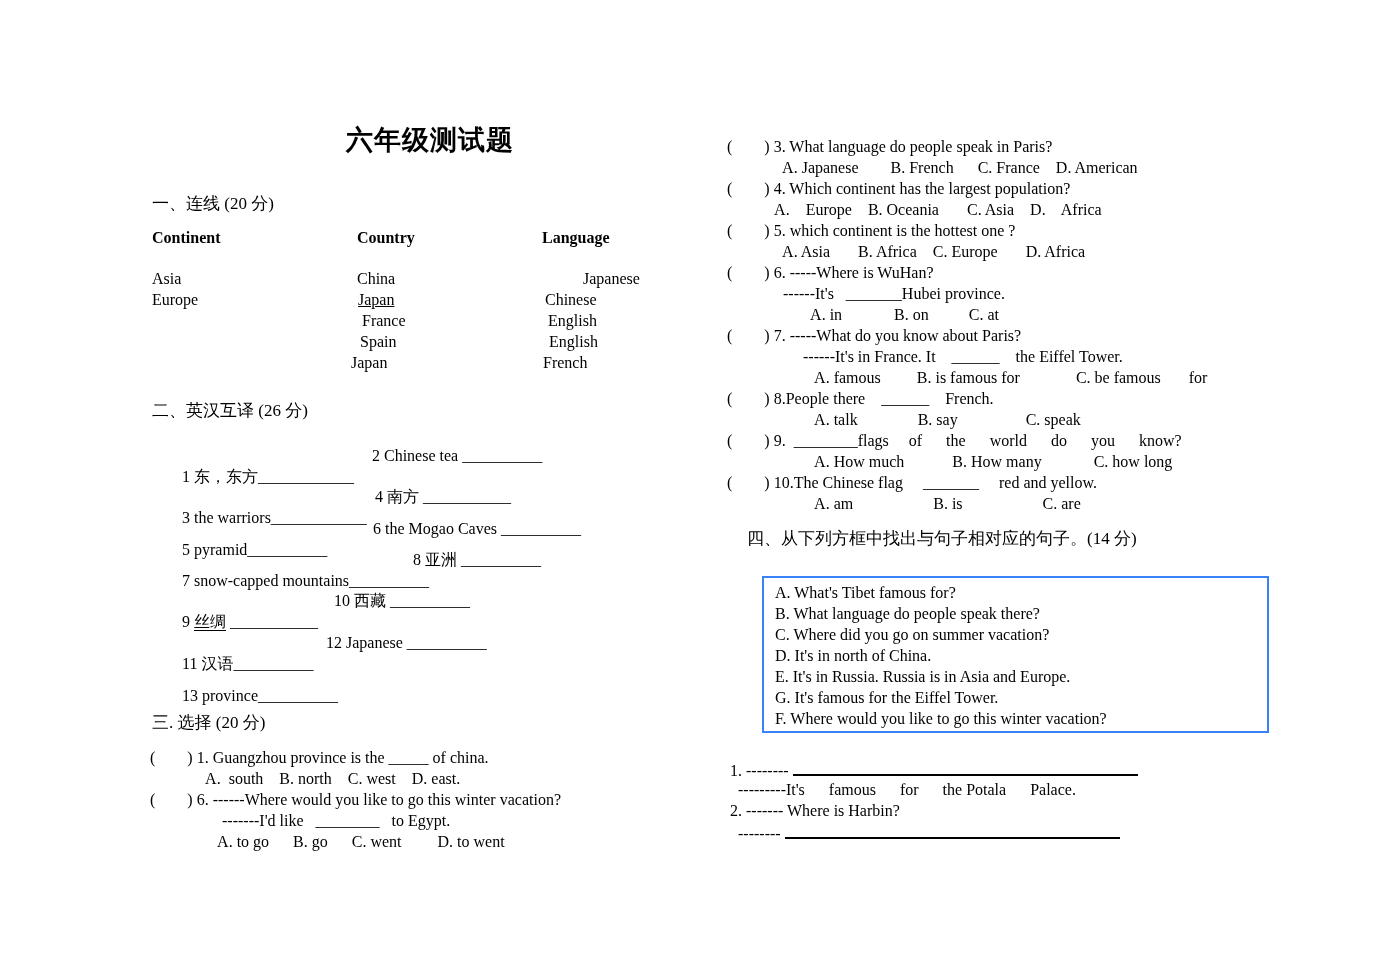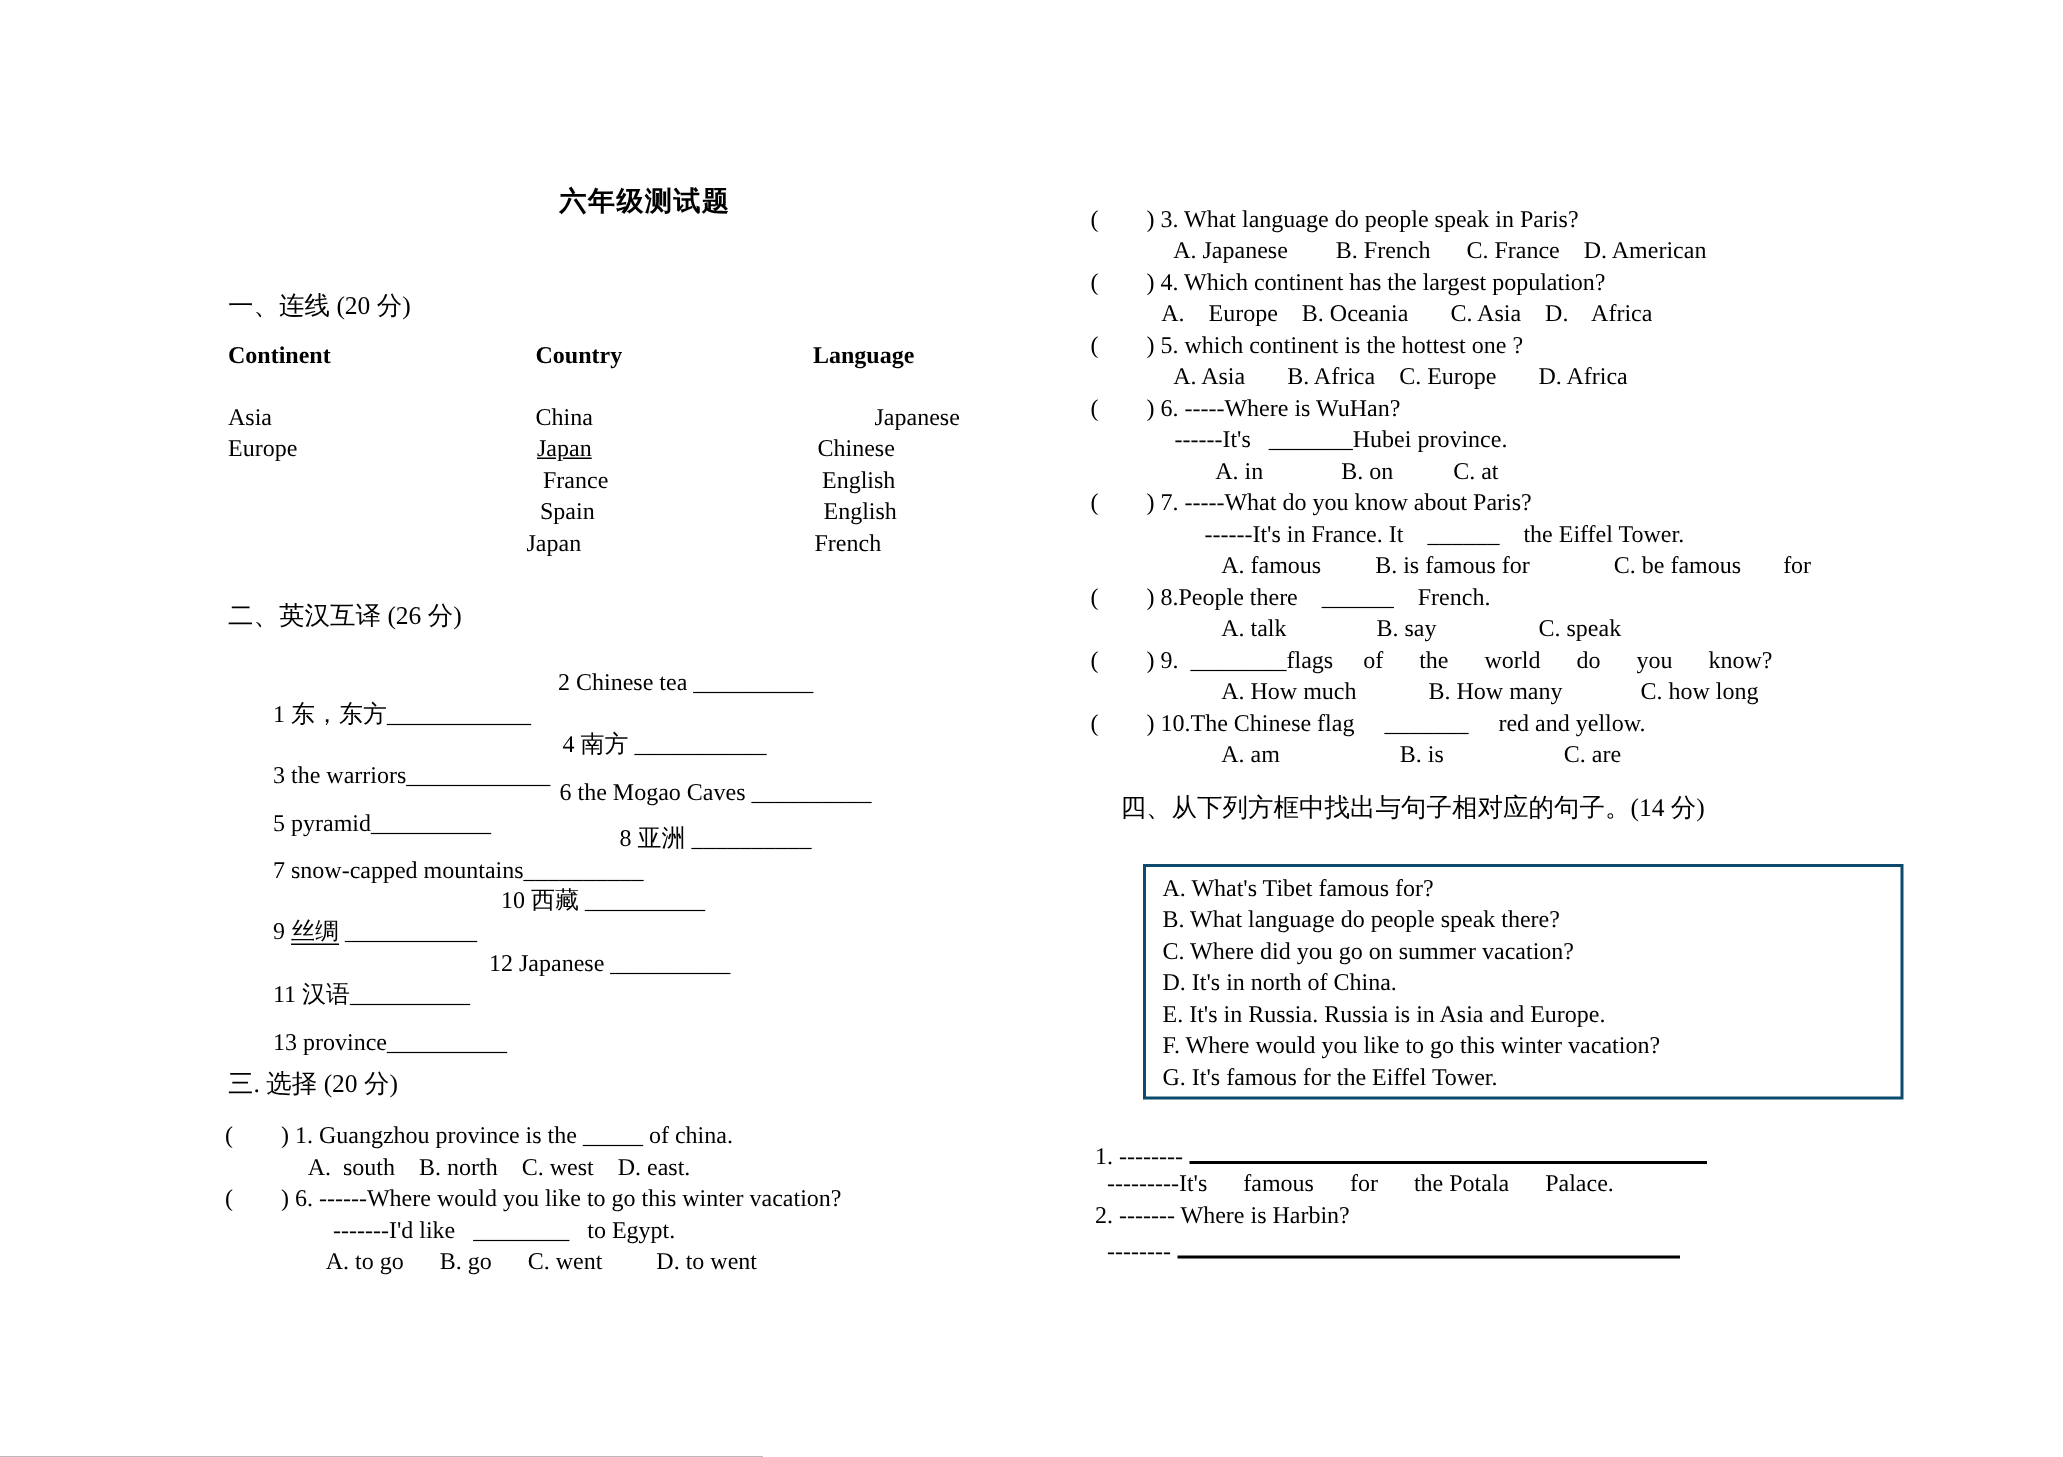--- a/index.html
+++ b/index.html
@@ -9,21 +9,21 @@
     background:#ffffff;
     font-family:"Liberation Serif","DejaVu Serif",serif;
     font-size:16px;color:#000;
     overflow:hidden;
     margin:0 auto;
   }
   .abs{position:absolute;}
   .line{white-space:pre;line-height:21px;height:21px;}
   .title{
     font-family:"Liberation Sans","DejaVu Sans",sans-serif;
-    font-weight:bold;font-size:18px;letter-spacing:1px;
+    font-weight:bold;font-size:27px;letter-spacing:1px;
     text-align:center;width:100%;
   }
   .cn-heading{font-size:17px;white-space:pre;line-height:22px;}
   
   .col-left{position:absolute;left:150px;top:0;width:560px;height:971px;}
   .col-right{position:absolute;left:727px;top:0;width:645px;height:971px;}
   
   .s1-table{position:absolute;top:227px;left:0;width:560px;height:150px;}
   .s1-col{position:absolute;top:0;}
   .s1-col .hdr{font-weight:bold;line-height:21px;height:21px;white-space:pre;}
@@ -37,21 +37,21 @@
   .s2-list{position:absolute;left:0;top:445px;width:600px;height:250px;}
   .s2-row{position:absolute;left:0;width:600px;white-space:pre;line-height:21px;}
   .s2-right{position:absolute;top:0;white-space:pre;}
   .ul-term{text-decoration:underline;text-underline-offset:3px;}
   
   .line-list{position:absolute;left:0;}
   
   .s4-box{
     position:absolute;left:35px;top:576px;
     width:507px;height:157px;box-sizing:border-box;
-    border:2px solid #0c4a6e;
+    border:2px solid #3b82f6;
     padding:4px 0 0 11px;
   }
   .s4-box .line{height:21px;}
   
   .blank-line{
     display:inline-block;border-bottom:2px solid #000;
     height:16px;vertical-align:baseline;
   }
 </style>
 </head>
@@ -156,22 +156,22 @@
     </div>
 
     <div class="abs cn-heading" style="top:528px;left:20px;">四、从下列方框中找出与句子相对应的句子。(14 分)</div>
 
     <div class="s4-box">
       <div class="line">A. What's Tibet famous for?</div>
       <div class="line">B. What language do people speak there?</div>
       <div class="line">C. Where did you go on summer vacation?</div>
       <div class="line">D. It's in north of China.</div>
       <div class="line">E. It's in Russia. Russia is in Asia and Europe.</div>
+      <div class="line">G. It's famous for the Eiffel Tower.</div>
       <div class="line">F. Where would you like to go this winter vacation?</div>
-      <div class="line">G. It's famous for the Eiffel Tower.</div>
     </div>
 
     <div class="line-list abs" style="top:758px;left:3px;">
       <div class="line"><span>1. -------- </span><span class="blank-line" style="width:345px;"></span></div>
       <div class="line">  ---------It's      famous      for      the Potala      Palace.</div>
       <div class="line">2. ------- Where is Harbin?</div>
       <div class="line"><span>  -------- </span><span class="blank-line" style="width:335px;"></span></div>
     </div>
 
   </div>

